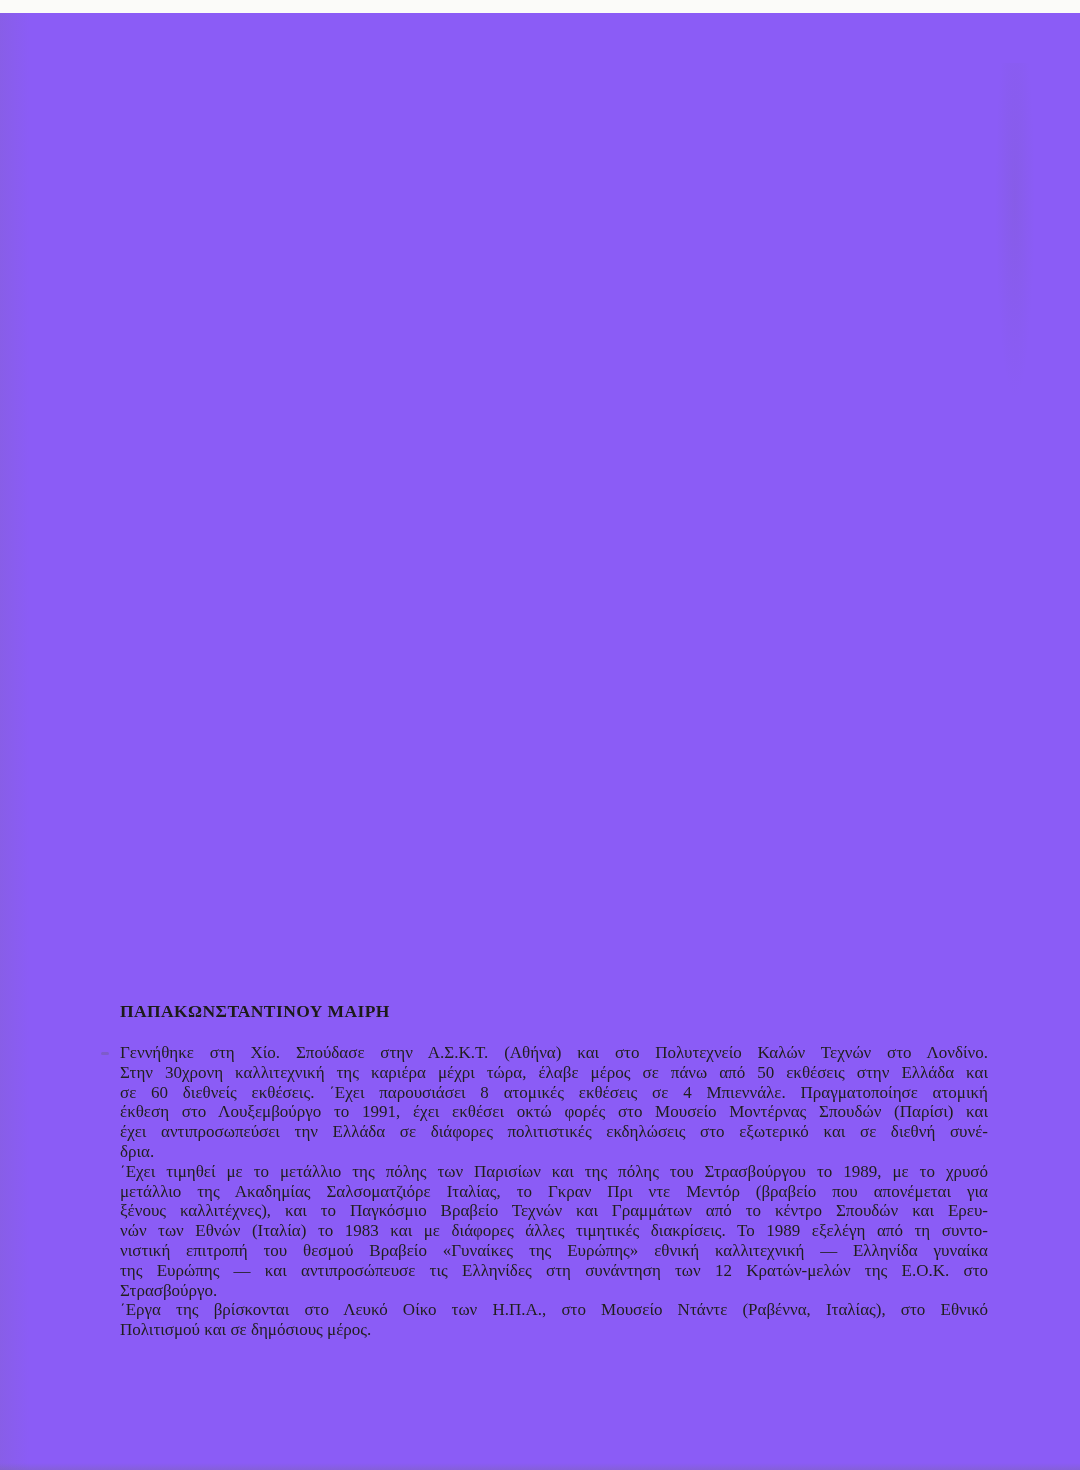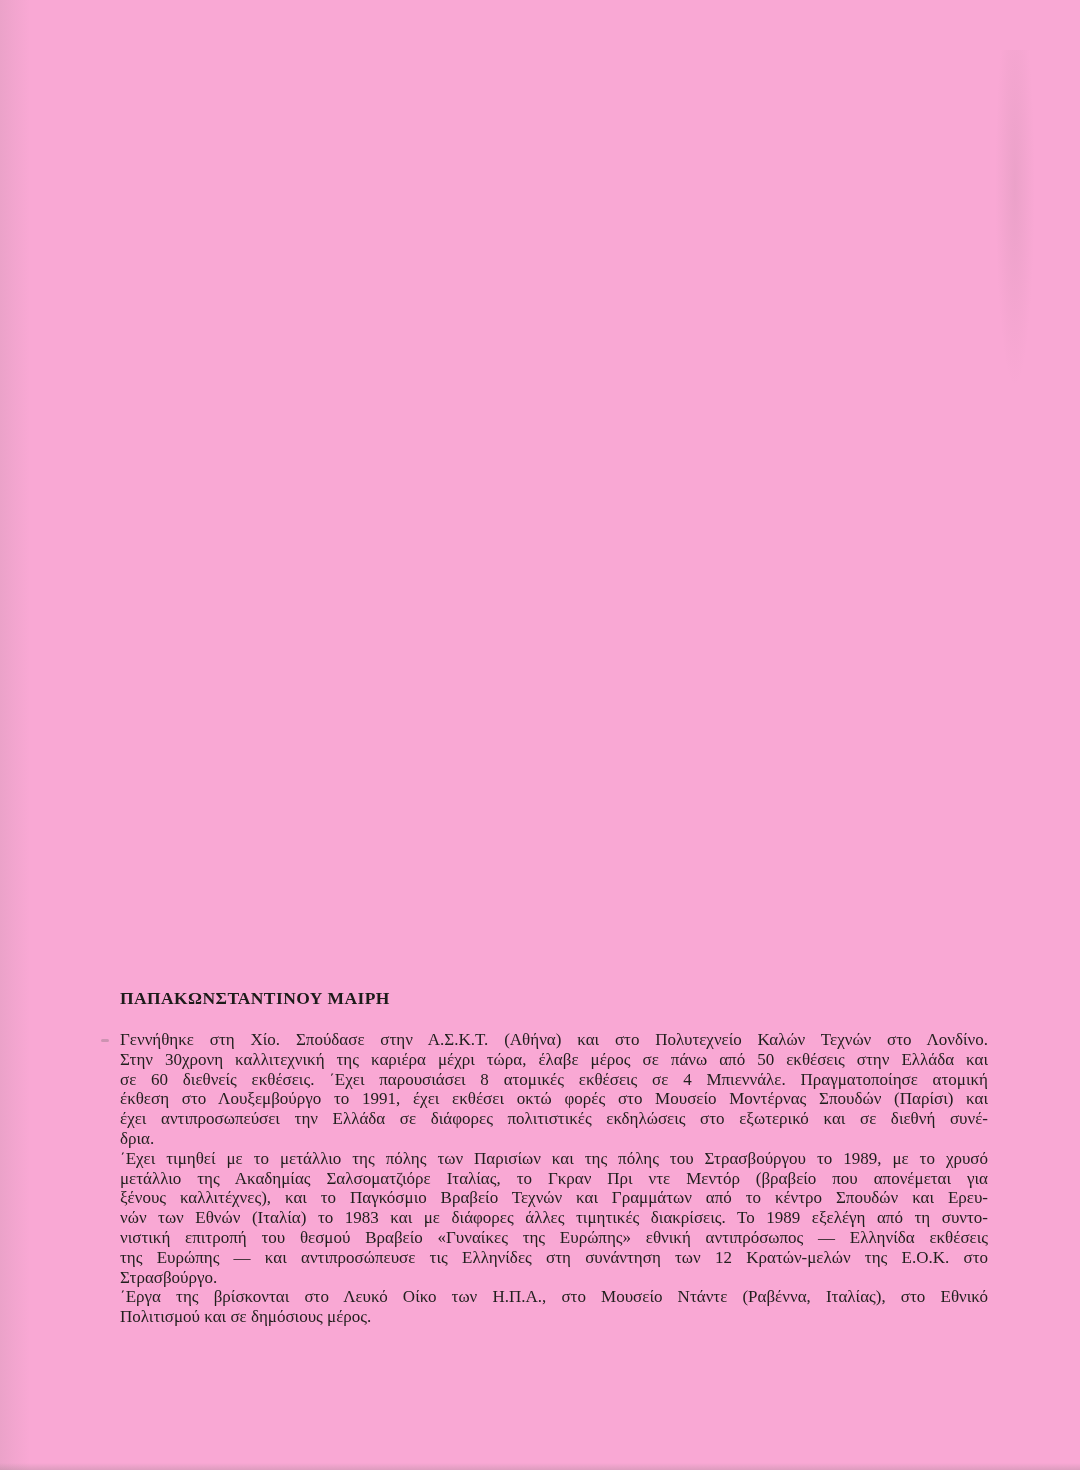--- a/index.html
+++ b/index.html
@@ -10,21 +10,22 @@
     width: 1080px;
     height: 1470px;
     position: relative;
     overflow: hidden;
     background: #fbfbf9;
     font-family: "Liberation Serif", "DejaVu Serif", serif;
   }
   .page {
     position: absolute;
     inset: 0;
-    background: #f9a8d4;
+    background: #8b5cf6;
+    margin-top: 13px;
   }
   
   .edge-left {
     position: absolute;
     left: 0; top: 0;
     width: 30px; height: 100%;
     background: linear-gradient(90deg, rgba(110,110,104,0.10), rgba(110,110,104,0.0));
   }
   .edge-bottom {
     position: absolute;
@@ -90,21 +91,21 @@
         <div class="line just">σε 60 διεθνείς εκθέσεις. ΄Εχει παρουσιάσει 8 ατομικές εκθέσεις σε 4 Μπιεννάλε. Πραγματοποίησε ατομική</div>
         <div class="line just">έκθεση στο Λουξεμβούργο το 1991, έχει εκθέσει οκτώ φορές στο Μουσείο Μοντέρνας Σπουδών (Παρίσι) και</div>
         <div class="line just">έχει αντιπροσωπεύσει την Ελλάδα σε διάφορες πολιτιστικές εκδηλώσεις στο εξωτερικό και σε διεθνή συνέ-</div>
         <div class="line">δρια.</div>
       </div>
       <div>
         <div class="line just">΄Εχει τιμηθεί με το μετάλλιο της πόλης των Παρισίων και της πόλης του Στρασβούργου το 1989, με το χρυσό</div>
         <div class="line just">μετάλλιο της Ακαδημίας Σαλσοματζιόρε Ιταλίας, το Γκραν Πρι ντε Μεντόρ (βραβείο που απονέμεται για</div>
         <div class="line just">ξένους καλλιτέχνες), και το Παγκόσμιο Βραβείο Τεχνών και Γραμμάτων από το κέντρο Σπουδών και Ερευ-</div>
         <div class="line just">νών των Εθνών (Ιταλία) το 1983 και με διάφορες άλλες τιμητικές διακρίσεις. Το 1989 εξελέγη από τη συντο-</div>
-        <div class="line just">νιστική επιτροπή του θεσμού Βραβείο «Γυναίκες της Ευρώπης» εθνική αντιπρόσωπος — Ελληνίδα εκθέσεις</div>
+        <div class="line just">νιστική επιτροπή του θεσμού Βραβείο «Γυναίκες της Ευρώπης» εθνική καλλιτεχνική — Ελληνίδα γυναίκα</div>
         <div class="line just">της Ευρώπης — και αντιπροσώπευσε τις Ελληνίδες στη συνάντηση των 12 Κρατών-μελών της Ε.Ο.Κ. στο</div>
         <div class="line">Στρασβούργο.</div>
       </div>
       <div>
         <div class="line just">΄Εργα της βρίσκονται στο Λευκό Οίκο των Η.Π.Α., στο Μουσείο Ντάντε (Ραβέννα, Ιταλίας), στο Εθνικό</div>
         <div class="line">Πολιτισμού και σε δημόσιους μέρος.</div>
       </div>
     </div>
 </div>
 

